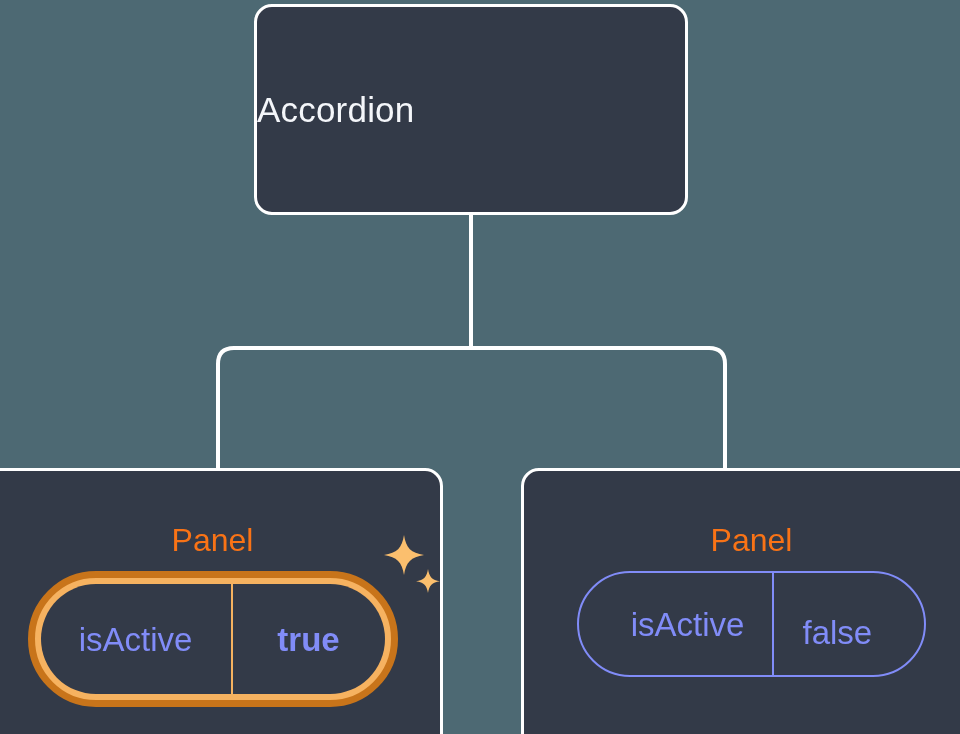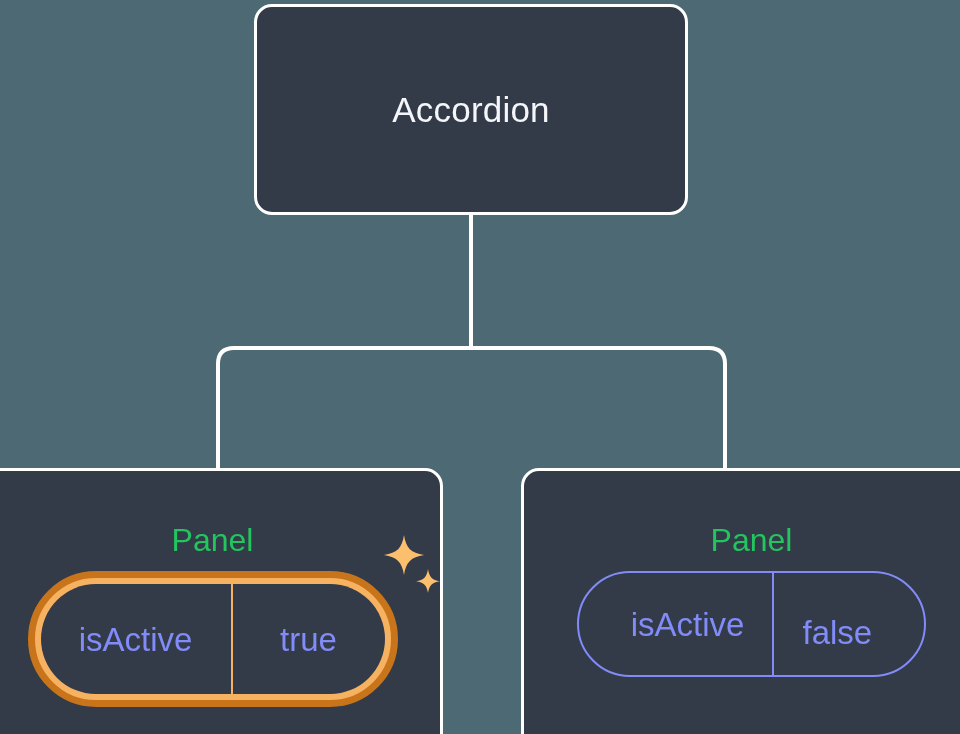--- a/index.html
+++ b/index.html
@@ -39,21 +39,21 @@
     box-sizing: border-box;
   }
 
   .node-root {
     left: 254px;
     top: 4px;
     width: 434px;
     height: 211px;
     display: flex;
     align-items: center;
-    justify-content: center;
+    justify-content: flex-start;
   }
 
   .node-title-root {
     color: #f4f6fa;
     font-size: 35px;
     letter-spacing: 0.2px;
     line-height: 1;
   }
 
   .node-panel {
@@ -66,21 +66,21 @@
   .node-panel-left {
     left: -18px;
     width: 461px;
   }
   .node-panel-right {
     left: 521px;
     width: 461px;
   }
 
   .node-title-panel {
-    color: #22c55e;
+    color: #f97316;
     font-size: 32px;
     line-height: 1;
     margin-top: 53px;
   }
 
   
   .pill-wrap {
     margin-top: 15px;
     position: relative;
   }
@@ -140,21 +140,21 @@
     color: #818cf8;
     line-height: 1;
     box-sizing: border-box;
   }
   .pill-highlight .cell-key {
     flex: 0 0 190px;
   }
   .pill-highlight .cell-val {
     flex: 1 1 auto;
     border-left: 2px solid #f6b260;
-    font-weight: normal;
+    font-weight: bold;
     text-align: center;
   }
 
   
   .sparkles {
     position: absolute;
     right: -42px;
     top: -36px;
     width: 58px;
     height: 64px;

